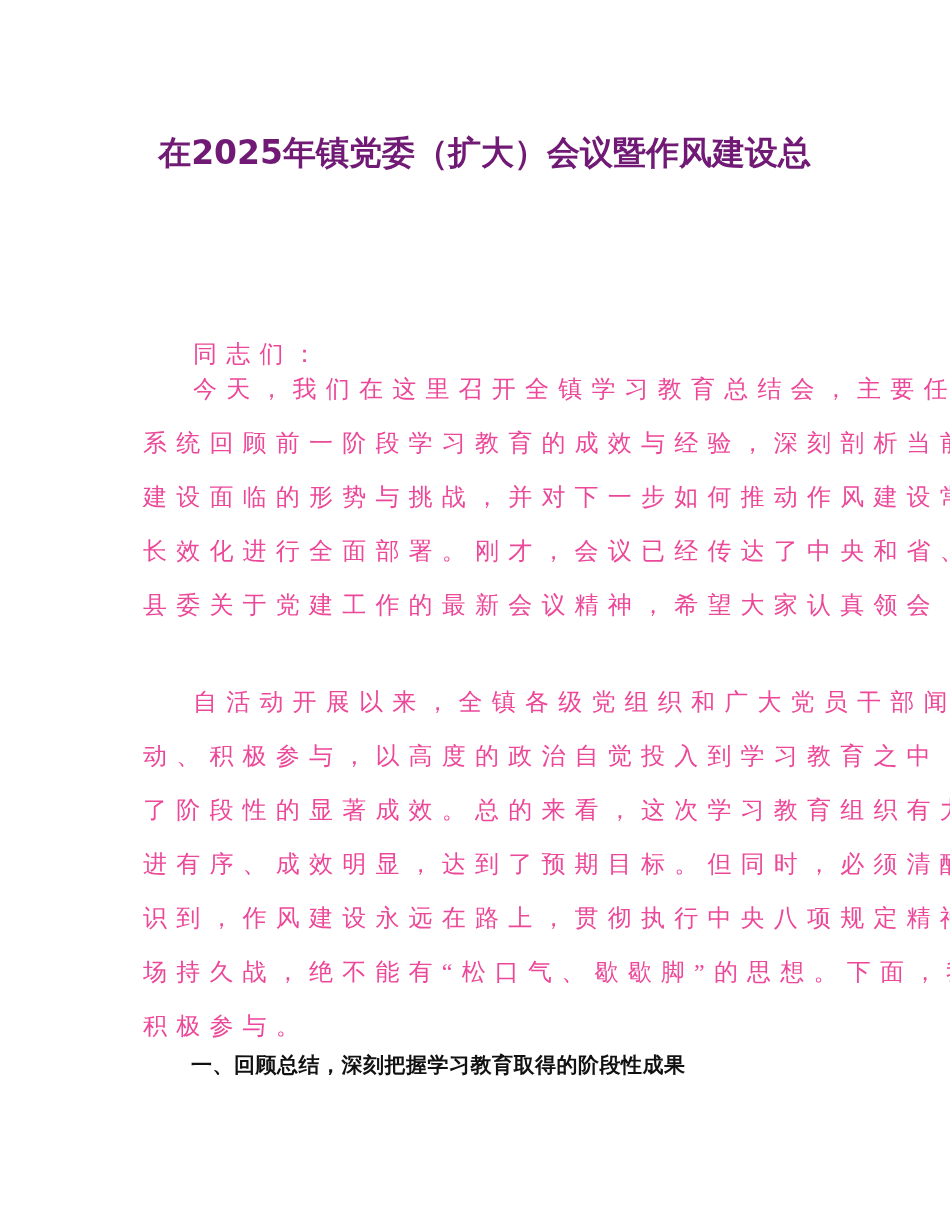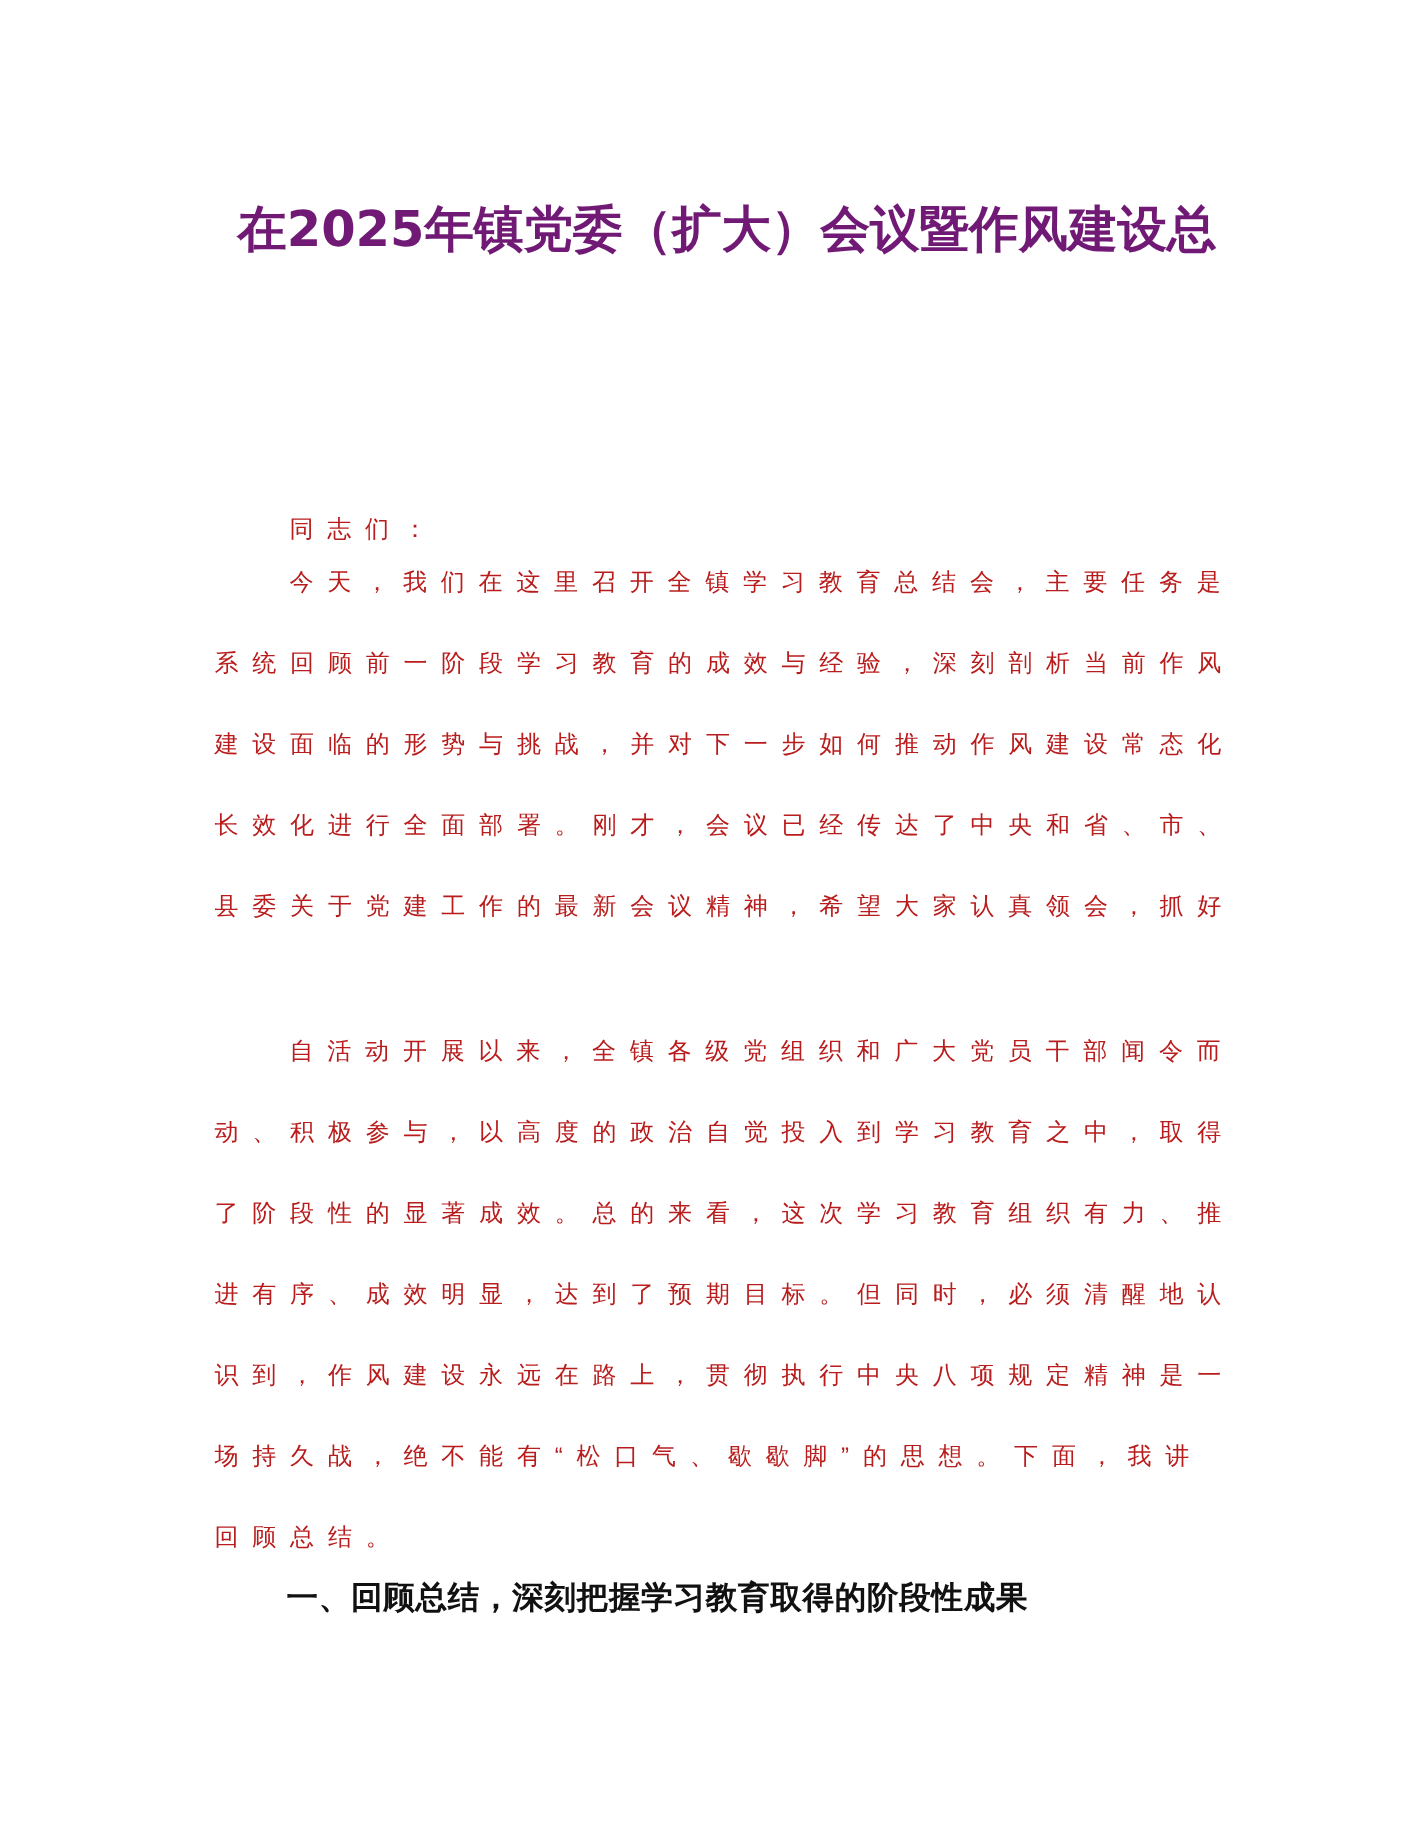--- a/index.html
+++ b/index.html
@@ -28,25 +28,25 @@
     text-align: right;
     font-family: "DejaVu Sans", sans-serif;
     font-weight: bold;
     font-size: 33px;
     line-height: 48px;
     color: #701a75;
     letter-spacing: 0px;
     margin-top: 16px;
   }
   .body-text {
-    font-family: Liberation Sans, sans-serif;
-    font-size: 16px;
+    font-family: Liberation Serif, serif;
+    font-size: 24px;
     line-height: 54px;
     letter-spacing: 9.2px;
-    color: #b91c1c;
+    color: #ec4899;
     margin: 0;
     text-align: justify;
   }
   .indent {
     text-indent: 50px;
   }
   .salutation {
     position: absolute;
     top: 327px;
     left: 0;
@@ -102,18 +102,18 @@
     <span class="line">县委关于党建工作的最新会议精神，希望大家认真领会，抓好</span>
   </div>
 
   <div class="body-text para2">
     <span class="line" style="padding-left:50px">自活动开展以来，全镇各级党组织和广大党员干部闻令而</span>
     <span class="line">动、积极参与，以高度的政治自觉投入到学习教育之中，取得</span>
     <span class="line">了阶段性的显著成效。总的来看，这次学习教育组织有力、推</span>
     <span class="line">进有序、成效明显，达到了预期目标。但同时，必须清醒地认</span>
     <span class="line">识到，作风建设永远在路上，贯彻执行中央八项规定精神是一</span>
     <span class="line">场持久战，绝不能有“松口气、歇歇脚”的思想。下面，我讲</span>
-    <span class="line">回顾总结。</span>
+    <span class="line">积极参与。</span>
   </div>
 
   <p class="heading1">一、回顾总结，深刻把握学习教育取得的阶段性成果</p>
 
 </div>
 
 </body></html>

